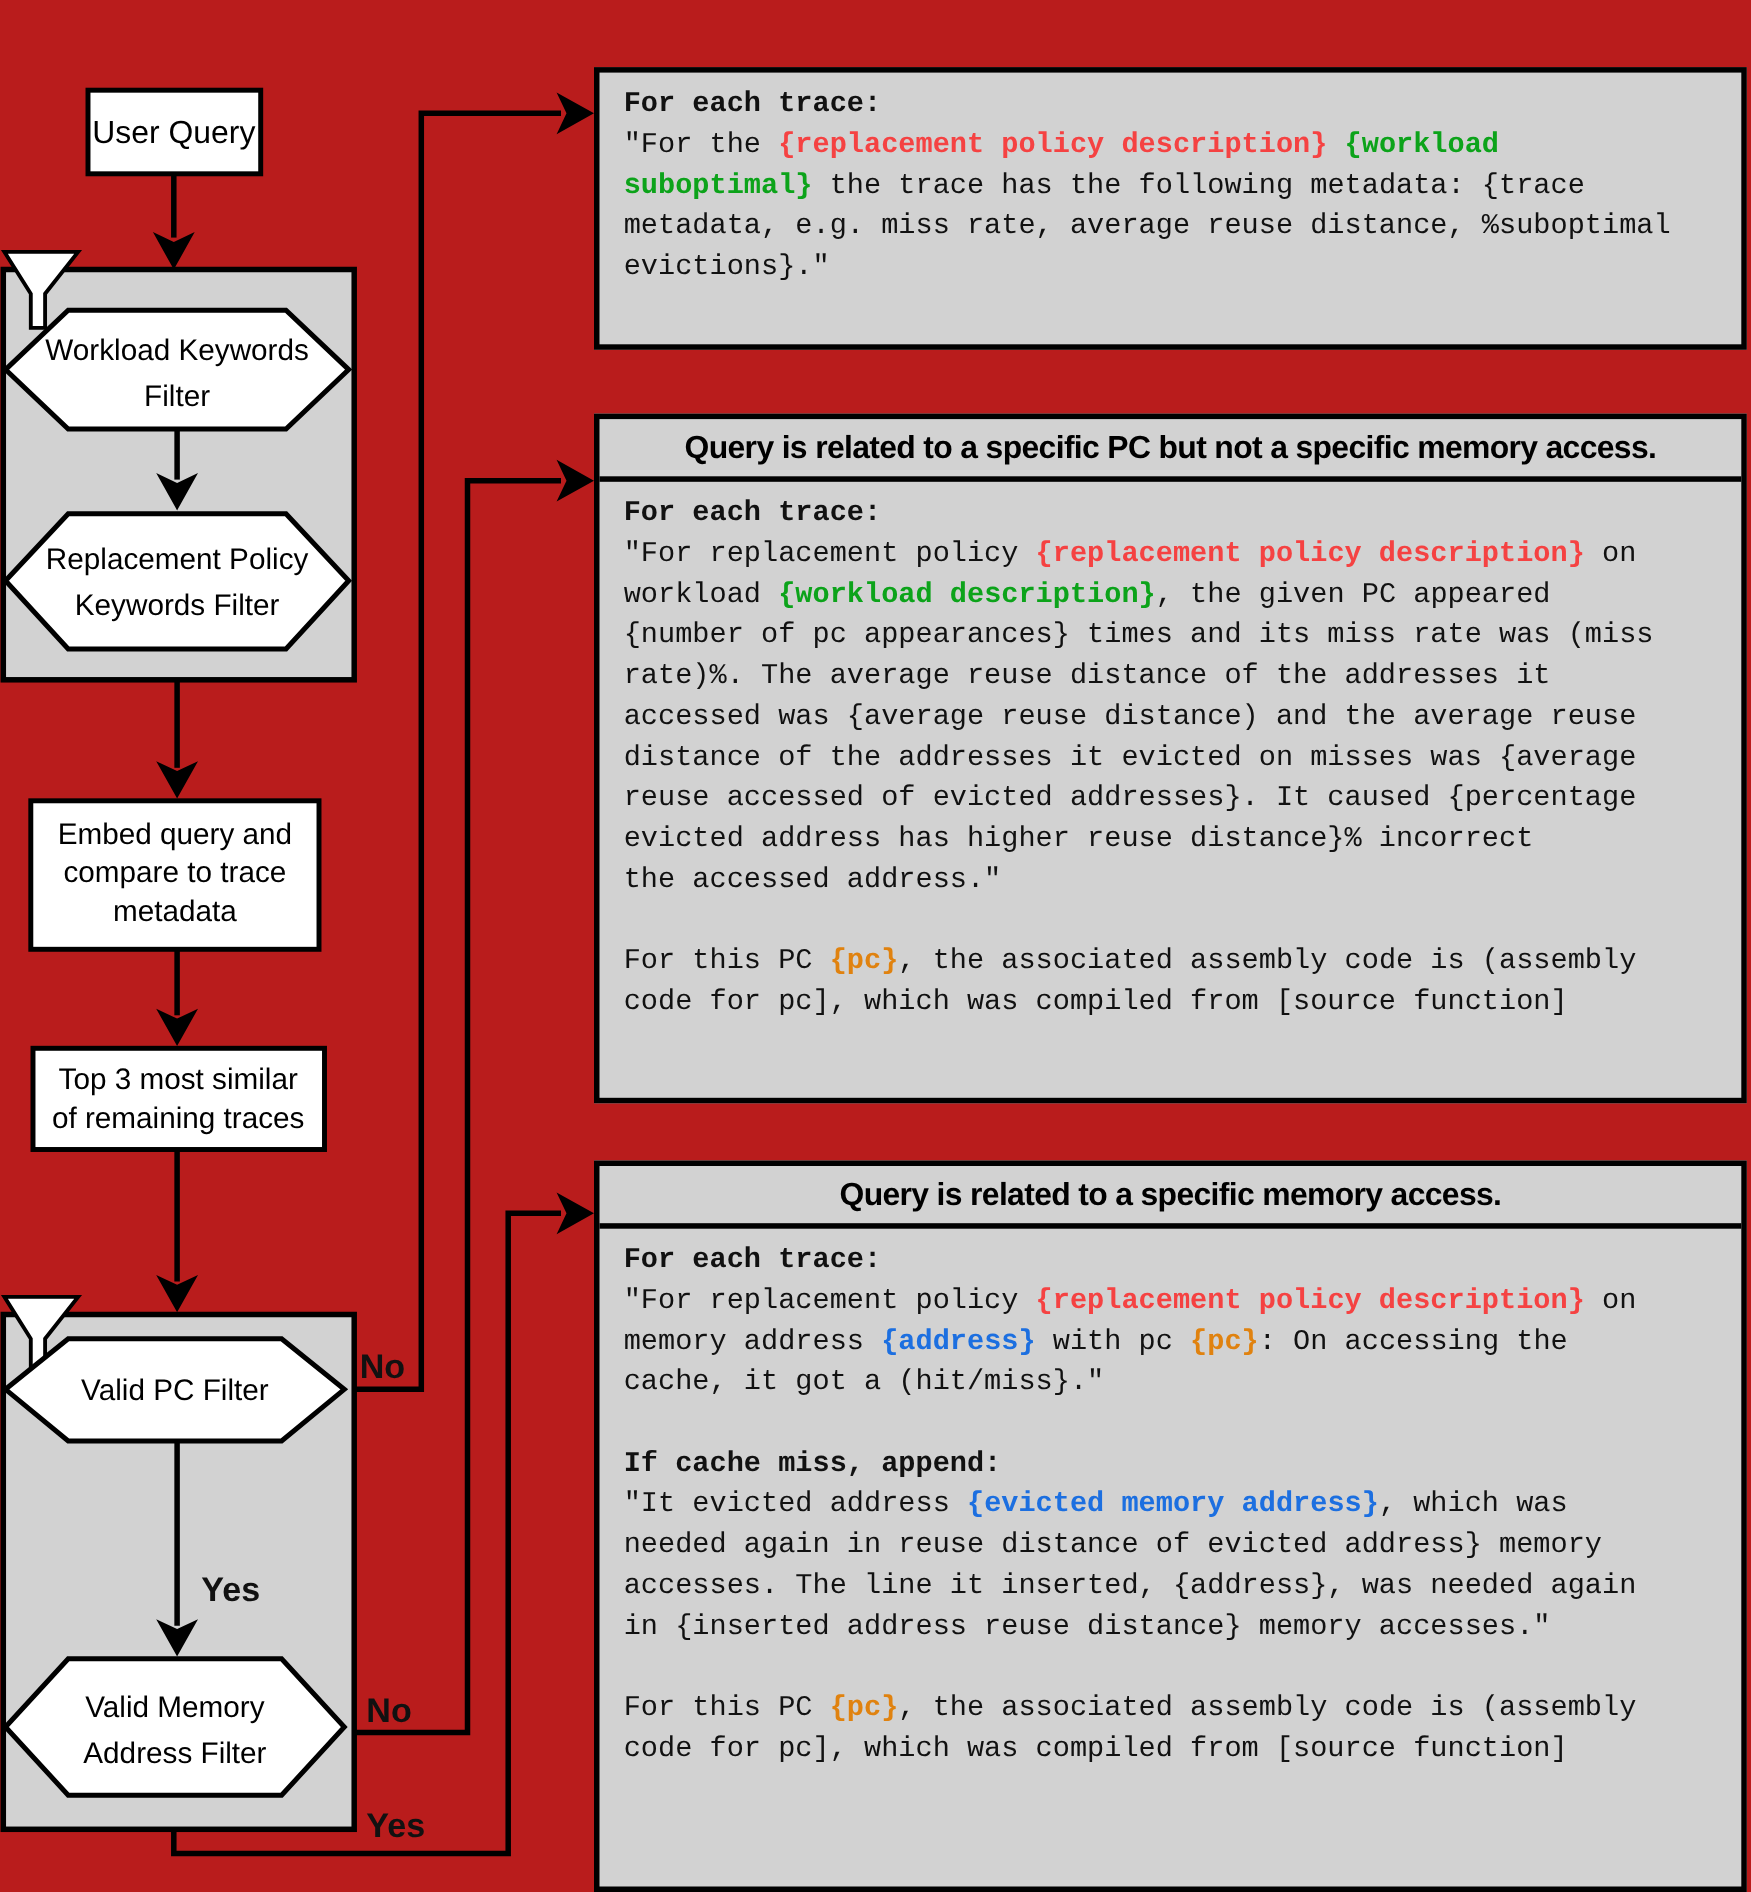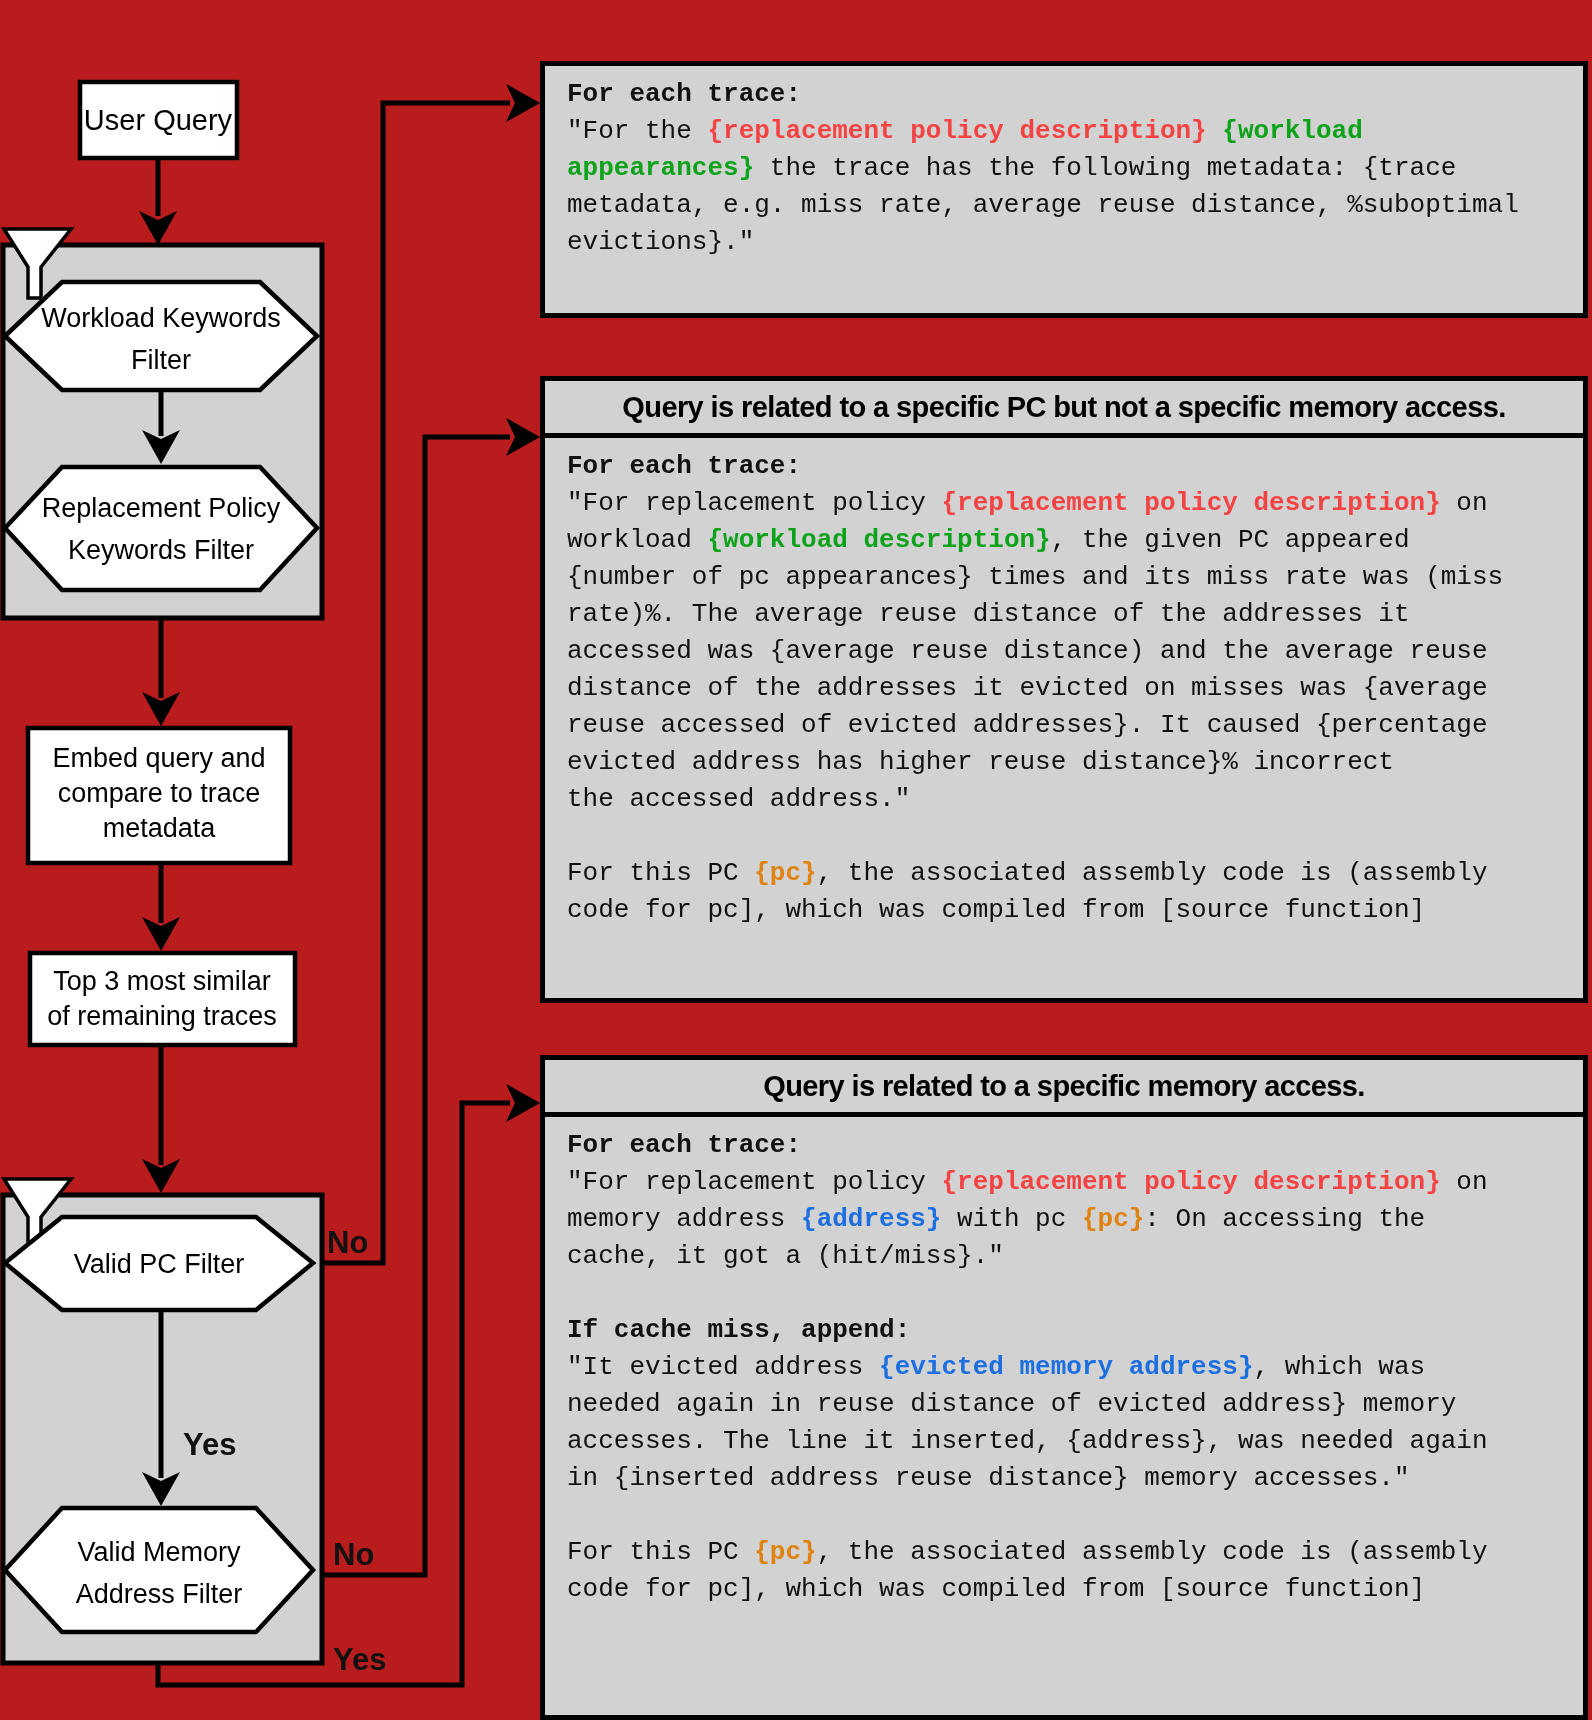--- a/index.html
+++ b/index.html
@@ -98,21 +98,21 @@
     <text x="159" y="1603" class="node-label">Address Filter</text>
 
     <text x="333" y="1565" class="edge-label">No</text>
     <text x="333" y="1670" class="edge-label">Yes</text>
   </svg>
 
   <div class="panel" style="top:61px;height:257px;">
     <div class="panel-body">
         <div class="bline"><span class="bold">For each trace:</span></div>
         <div class="bline"><span>"For the </span><span class="c-red">{replacement policy description}</span><span> </span><span class="c-green">{workload</span></div>
-        <div class="bline"><span class="c-green">appearances}</span><span> the trace has the following metadata: {trace</span></div>
+        <div class="bline"><span class="c-green">suboptimal}</span><span> the trace has the following metadata: {trace</span></div>
         <div class="bline"><span>metadata, e.g. miss rate, average reuse distance, %suboptimal</span></div>
         <div class="bline"><span>evictions}."</span></div>
       </div>
   </div>
 
   <div class="panel" style="top:376px;height:627px;">
     <div class="panel-title">Query is related to a specific PC but not a specific memory access.</div>
     <div class="panel-body">
         <div class="bline"><span class="bold">For each trace:</span></div>
         <div class="bline"><span>"For replacement policy </span><span class="c-red">{replacement policy description}</span><span> on</span></div>

